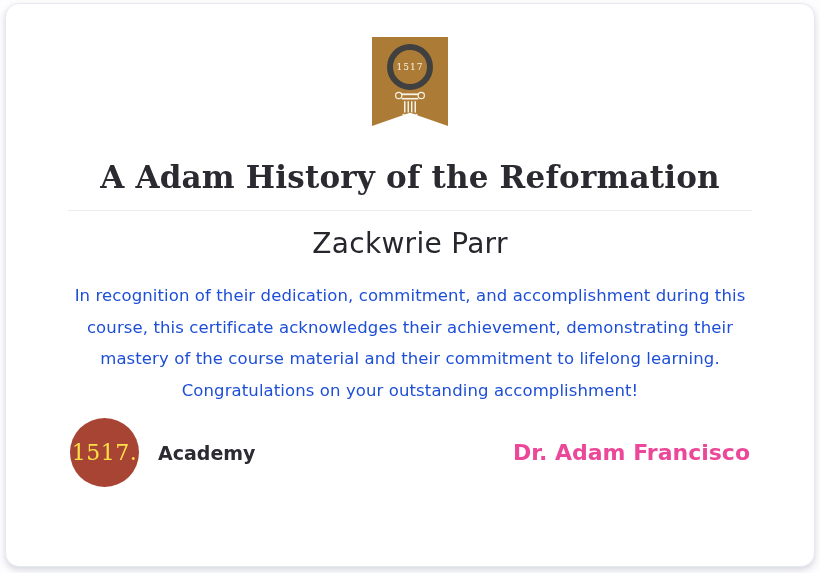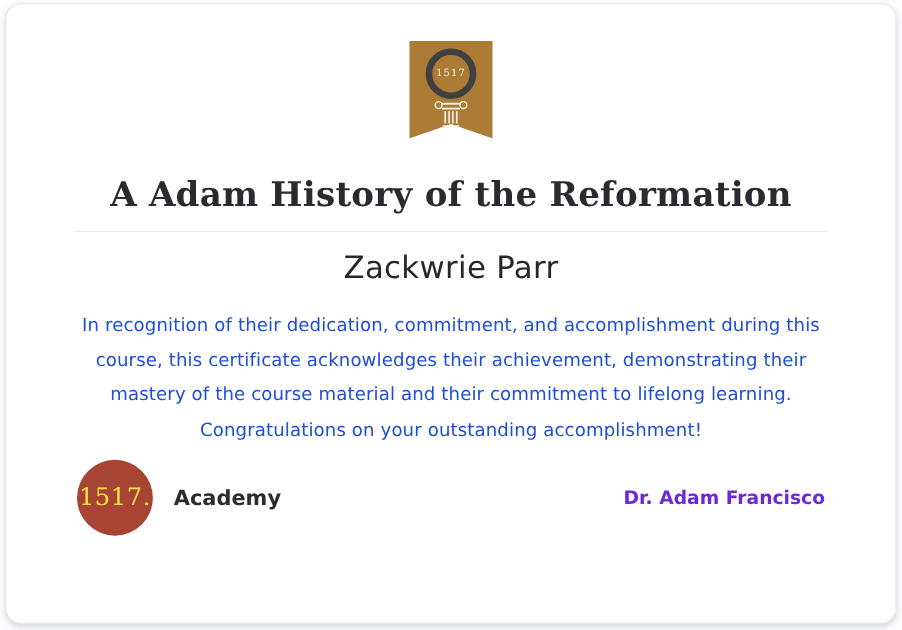--- a/index.html
+++ b/index.html
@@ -118,23 +118,23 @@
     font-size: 22px;
     letter-spacing: 0.5px;
   }
   .org-label {
     font-size: 19px;
     font-weight: 700;
     color: #2c2b32;
   }
   .signature {
     text-align: right;
-    font-size: 17px;
+    font-size: 22px;
     font-weight: 700;
-    color: #6d28d9;
+    color: #ec4899;
     line-height: 36px;
   }
 </style>
 </head>
 <body>
 
 <div class="card">
 
   <div class="banner">
     <div class="banner-circle">

